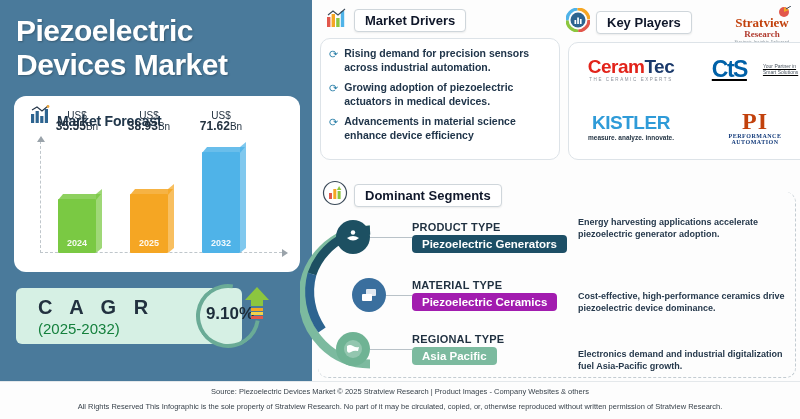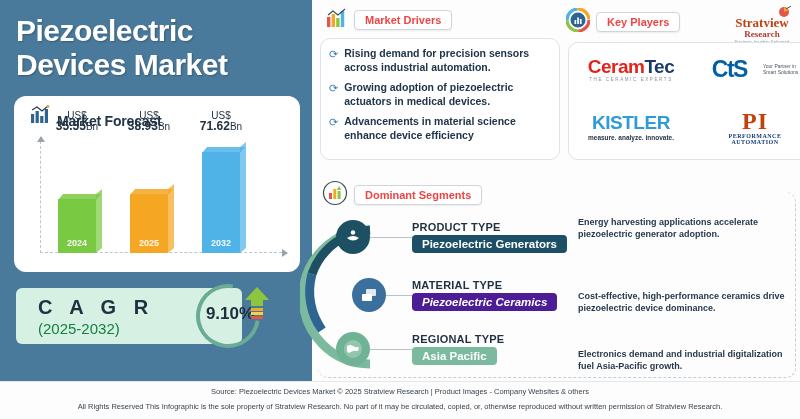--- a/index.html
+++ b/index.html
@@ -85,21 +85,21 @@
   .cagr-pct {
     position: absolute; left: 198px; top: 304px; width: 64px; text-align: center;
     font-size: 17px; font-weight: bold; color: #1d2d3a;
   }
   .cagr-arrow { position: absolute; left: 244px; top: 286px; width: 26px; height: 40px; }
 
   
   .badge { position: absolute; display: flex; align-items: center; gap: 6px; }
   .badge-pill {
     background: #ffffff; border: 1px solid #cfd6db; border-radius: 4px;
-    padding: 3px 10px; font-size: 11px; font-weight: bold; color: #ef4444;
+    padding: 3px 10px; font-size: 13px; font-weight: bold; color: #0f172a;
     box-shadow: 0 1px 2px rgba(0,0,0,.07);
   }
   #badge-drivers { left: 326px; top: 8px; }
   #badge-players { left: 566px; top: 8px; }
   #badge-segments { left: 322px; top: 180px; }
 
   
   .drivers-card {
     position: absolute; left: 320px; top: 38px; width: 240px; height: 122px;
     background: #ffffff; border: 1px solid #dde3e8; border-radius: 10px;
@@ -112,21 +112,21 @@
   
   .players-card {
     position: absolute; left: 568px; top: 42px; width: 250px; height: 118px;
     background: #ffffff; border: 1px solid #dde3e8; border-radius: 10px;
     display: grid; grid-template-columns: 1fr 1fr; align-items: center; justify-items: center;
   }
   .logo { text-align: center; line-height: 1; }
   .logo-ceramtec .ct-main { font-size: 19px; font-weight: bold; color: #e2231a; letter-spacing: -.5px; }
   .logo-ceramtec .ct-main em { font-style: normal; color: #1b3a6b; }
   .logo-ceramtec .ct-sub { font-size: 4.5px; letter-spacing: 1.6px; color: #8a9099; margin-top: 2px; }
-  .logo-cts { display: flex; align-items: center; gap: 16px; }
+  .logo-cts { display: flex; align-items: center; gap: 16px; text-decoration: underline; }
   .logo-cts .cts-main { font-size: 23px; font-weight: bold; color: #0061a8; letter-spacing: -1.5px; position: relative; }
   .logo-cts .cts-tag { font-size: 5px; color: #4a5560; text-align: left; line-height: 6.5px; }
   .logo-kistler .k-main { font-size: 19px; font-weight: bold; color: #2f9bd8; letter-spacing: -.5px; }
   .logo-kistler .k-sub { font-size: 6.5px; font-weight: bold; color: #1f3040; margin-top: 3px; }
   .logo-pi .pi-main { font-size: 24px; font-weight: bold; color: #c2410c; letter-spacing: 1px; font-family: "Liberation Serif", serif; }
   .logo-pi .pi-sub { font-size: 6px; font-weight: bold; color: #123a7a; letter-spacing: .5px; font-family: "Liberation Serif", serif; }
 
   
   .stratview { position: absolute; right: 8px; top: 6px; text-align: center; }
   .sv-name { font-family: "Liberation Serif", serif; font-size: 13px; font-weight: bold; color: #c2410c; line-height: 13px; }
@@ -344,21 +344,21 @@
         <div class="seg-text-block"><div class="seg-kicker">PRODUCT TYPE</div><div class="seg-chip" style="background:#1d4f66;">Piezoelectric Generators</div></div>
       </div>
       <div class="seg-row" id="seg-row-1">
         <div class="seg-icon" style="background:#3a6f9e;">
           <svg width="18" height="18" viewBox="0 0 18 18">
             <rect x="2" y="8" width="10" height="7" rx="1" fill="#fff"></rect>
             <rect x="6" y="3" width="10" height="7" rx="1" fill="#fff" opacity=".85"></rect>
           </svg>
         </div>
         <div class="seg-connector" style="width:26px;"></div>
-        <div class="seg-text-block"><div class="seg-kicker">MATERIAL TYPE</div><div class="seg-chip" style="background:#4c1d95;font-style:italic;">Piezoelectric Ceramics</div></div>
+        <div class="seg-text-block"><div class="seg-kicker">MATERIAL TYPE</div><div class="seg-chip" style="background:#a21caf;">Piezoelectric Ceramics</div></div>
       </div>
       <div class="seg-row" id="seg-row-2">
         <div class="seg-icon" style="background:#6fb394;">
           <svg width="20" height="20" viewBox="0 0 20 20">
             <circle cx="10" cy="10" r="9" fill="#fff" opacity=".25"></circle>
             <path d="M4 7 Q7 5 10 7 T16 8 L15 12 Q11 11 8 13 T4 12Z" fill="#fff"></path>
           </svg>
         </div>
         <div class="seg-connector" style="width:42px;"></div>
         <div class="seg-text-block"><div class="seg-kicker">REGIONAL TYPE</div><div class="seg-chip" style="background:#7cba9f;">Asia Pacific</div></div>

